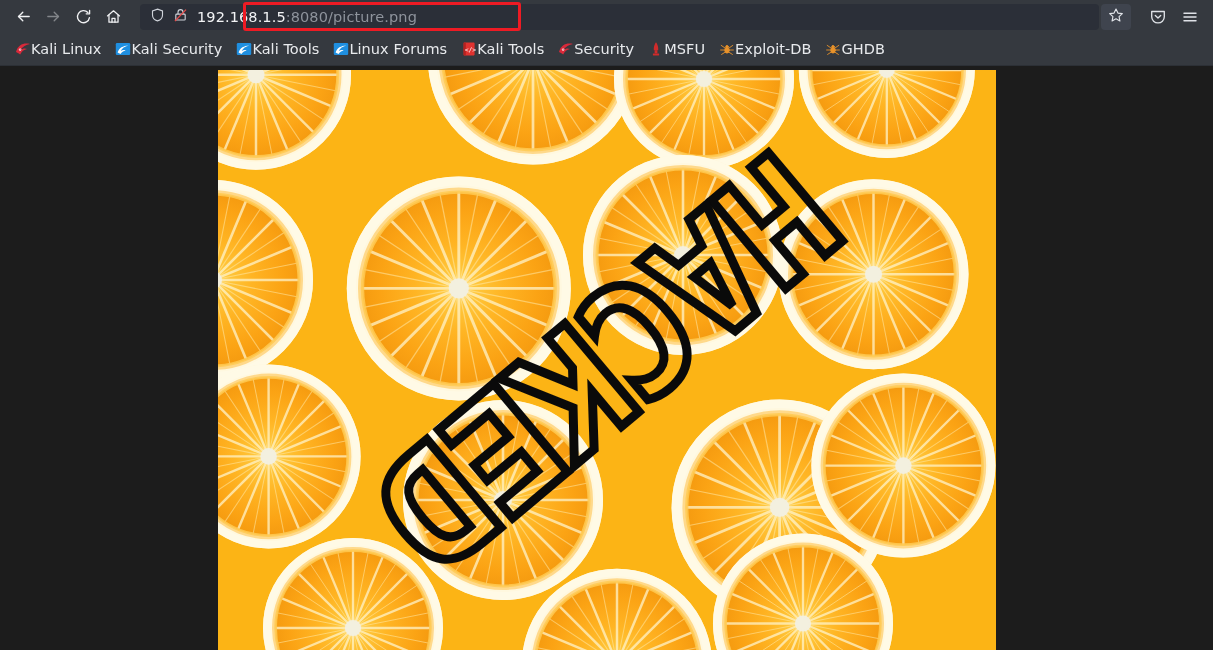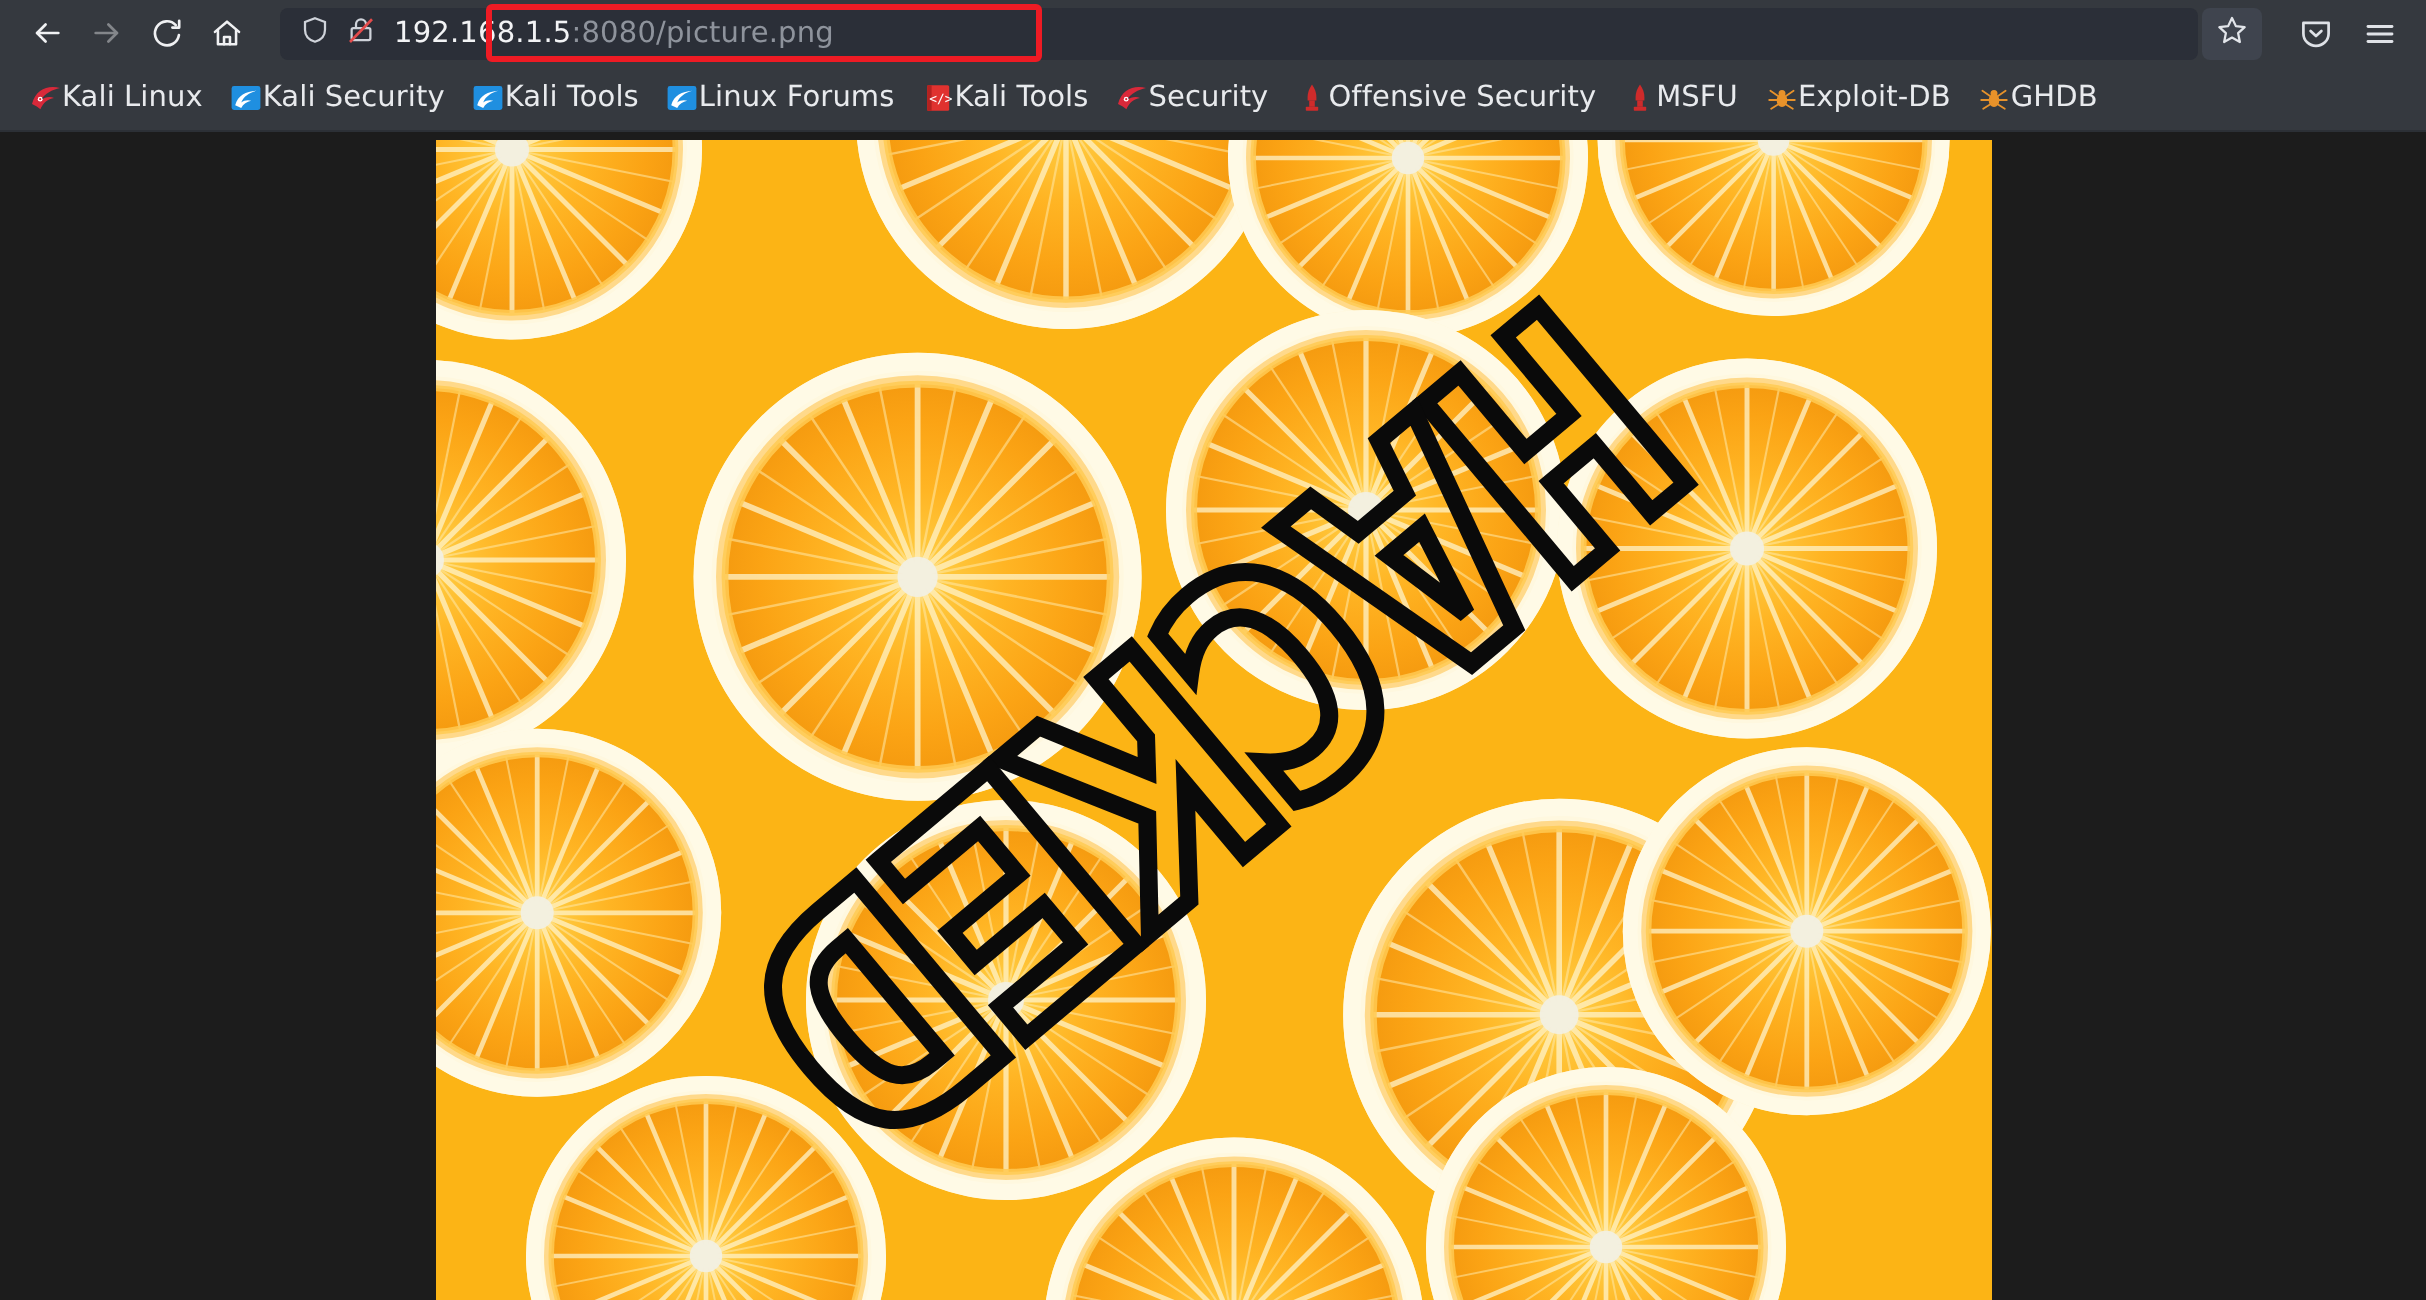--- a/index.html
+++ b/index.html
@@ -286,30 +286,20 @@
       <span class="bm-ico">
         <svg width="16" height="16" viewBox="0 0 16 16">
           <path d="M1 11 C3 3.5 9 1.5 15 3 C11 4 7.5 5.5 5.5 9 C7.5 7.5 10 7 12 8 C9 8.5 6.5 10.4 5.2 13.6 L3.4 12.3 Z" fill="#d9293a"></path>
           <circle cx="5.1" cy="8.6" r="1.2" fill="#ffffff"></circle>
           <circle cx="5.1" cy="8.6" r="0.55" fill="#d9293a"></circle>
         </svg>
       </span>
       <span class="bm-label">Security</span>
     </div>
 
-    <div class="bm">
-      <span class="bm-ico">
-        <svg width="16" height="16" viewBox="0 0 16 16">
-          <path d="M8 1.2 C9.5 3.4 10.2 5.4 10.2 7.4 L10.2 9.2 L5.8 9.2 L5.8 7.4 C5.8 5.4 6.5 3.4 8 1.2 Z" fill="#cf2b2b"></path>
-          <rect x="6.6" y="9.2" width="2.8" height="3.2" fill="#cf2b2b"></rect>
-          <rect x="4.9" y="12.4" width="6.2" height="2" rx="0.4" fill="#cf2b2b"></rect>
-        </svg>
-      </span>
-      <span class="bm-label">Offensive Security</span>
-    </div>
 
     <div class="bm">
       <span class="bm-ico">
         <svg width="16" height="16" viewBox="0 0 16 16">
           <path d="M8 1.2 C9.5 3.4 10.2 5.4 10.2 7.4 L10.2 9.2 L5.8 9.2 L5.8 7.4 C5.8 5.4 6.5 3.4 8 1.2 Z" fill="#cf2b2b"></path>
           <rect x="6.6" y="9.2" width="2.8" height="3.2" fill="#cf2b2b"></rect>
           <rect x="4.9" y="12.4" width="6.2" height="2" rx="0.4" fill="#cf2b2b"></rect>
         </svg>
       </span>
       <span class="bm-label">MSFU</span>

